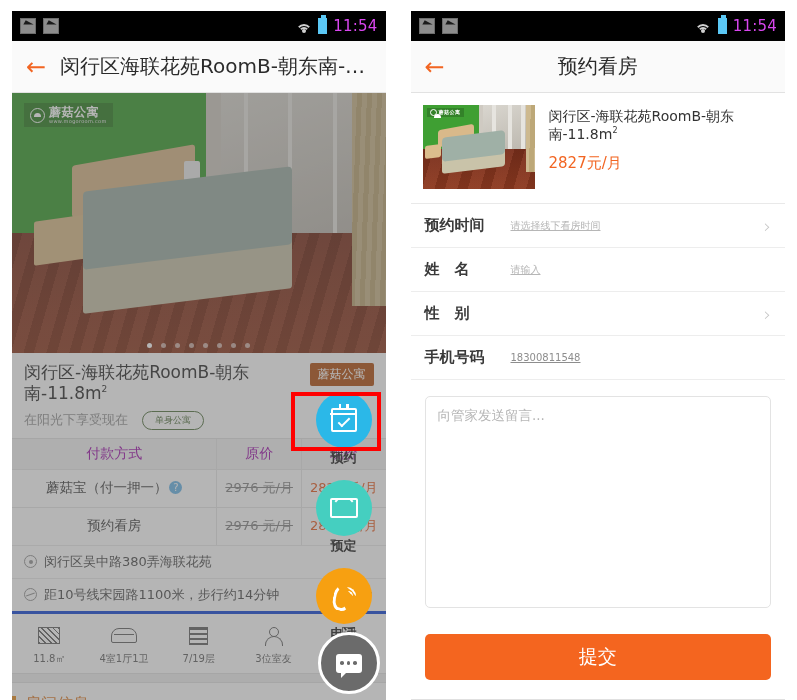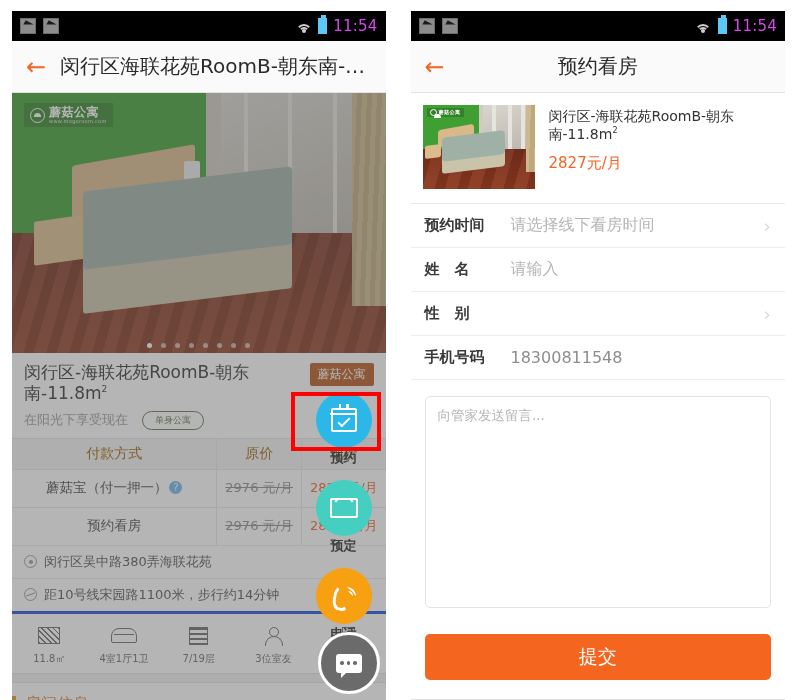--- a/index.html
+++ b/index.html
@@ -124,21 +124,21 @@
     background:#b5571a; color:#fff; font-size:12px;
     padding:3px 8px; border-radius:2px;
   }
   .subline { display:flex; align-items:center; gap:14px; margin-top:6px; }
   .sub-desc { font-size:13px; color:#9a9a9a; }
   .pill { border:1px solid #5c7a4a; color:#5c7a4a; font-size:9px;
           border-radius:10px; padding:2px 12px; }
 
   .ptable { margin-top:8px; border-top:1px solid #e4e4e4; }
   .ptable .thead { display:flex; background:#f4f4f4; height:30px; align-items:center;
-                   font-size:14px; color:#a16207; }
+                   font-size:14px; color:#a21caf; }
   .ptable .tr { display:flex; align-items:center; min-height:38px;
                 border-top:1px solid #e8e8e8; font-size:13px; }
   .c1 { width:55%; text-align:center; }
   .c2 { width:22.5%; text-align:center; }
   .c3 { width:22.5%; text-align:center; }
   .sep { width:1px; align-self:stretch; background:#e8e8e8; }
   .plan-name { color:#4a4a4a; font-size:13.5px; }
   .qmark { display:inline-block; width:13px; height:13px; border-radius:50%;
            background:#6fb8e8; color:#fff; font-size:10px; line-height:13px;
            text-align:center; vertical-align:1px; margin-left:2px; }
@@ -239,21 +239,21 @@
   .thumb { width:112px; height:84px; position:relative; overflow:hidden; flex:none;
            background:#cfcac2; }
   .card-texts { padding-top:3px; }
   .card-title { font-size:14px; color:#333; }
   .card-title sup { font-size:8px; vertical-align:super; }
   .card-price { font-size:15px; color:#f26522; margin-top:10px; }
 
   .form-row { display:flex; align-items:center; height:44px; padding:0 14px;
               border-bottom:1px solid #ededed; }
   .form-label { width:86px; font-size:15px; color:#3a3a3a; font-weight:bold; flex:none; }
-  .form-value { font-size:16px; color:#b6b6b6; flex:1; }
+  .form-value { font-size:10px; color:#b6b6b6; flex:1;text-decoration:underline; }
   .form-value.filled { color:#8d8d8d; }
   .chev { color:#c4c4c4; font-size:19px; font-weight:300; }
 
   .msgbox { margin:16px 14px 0 14px; height:212px; border:1px solid #e3e3e3;
             border-radius:5px; padding:10px 12px; font-size:13.5px; color:#b6b6b6; }
   .submit {
     margin:26px 14px 0 14px; height:46px; background:#f4651f; border-radius:5px;
     display:flex; align-items:center; justify-content:center;
     color:#fff; font-size:19px;
   }

